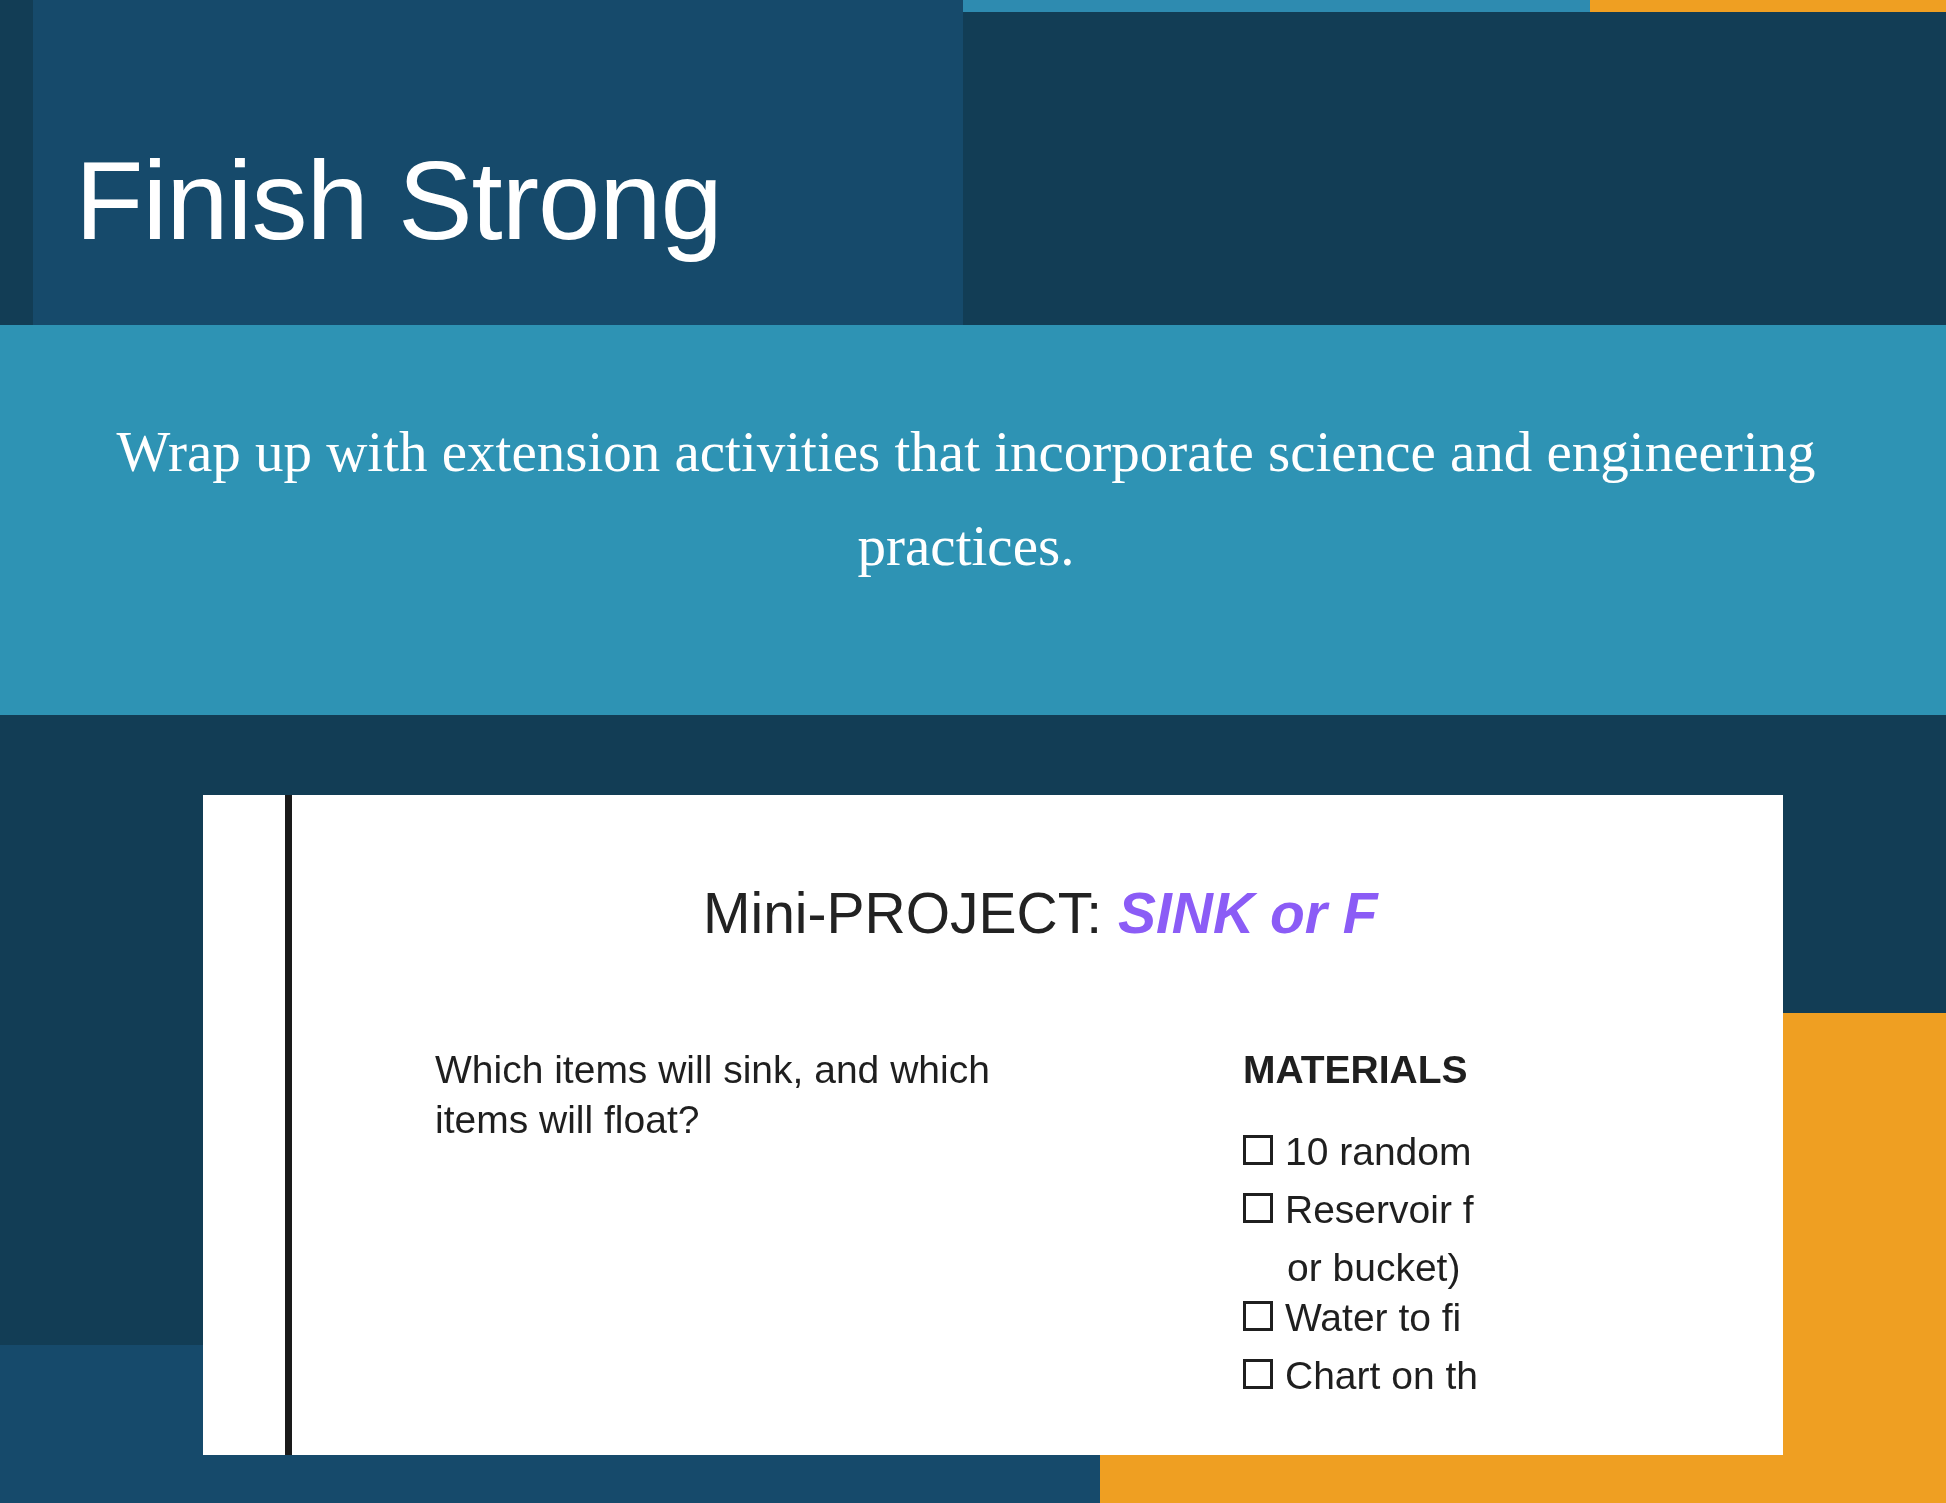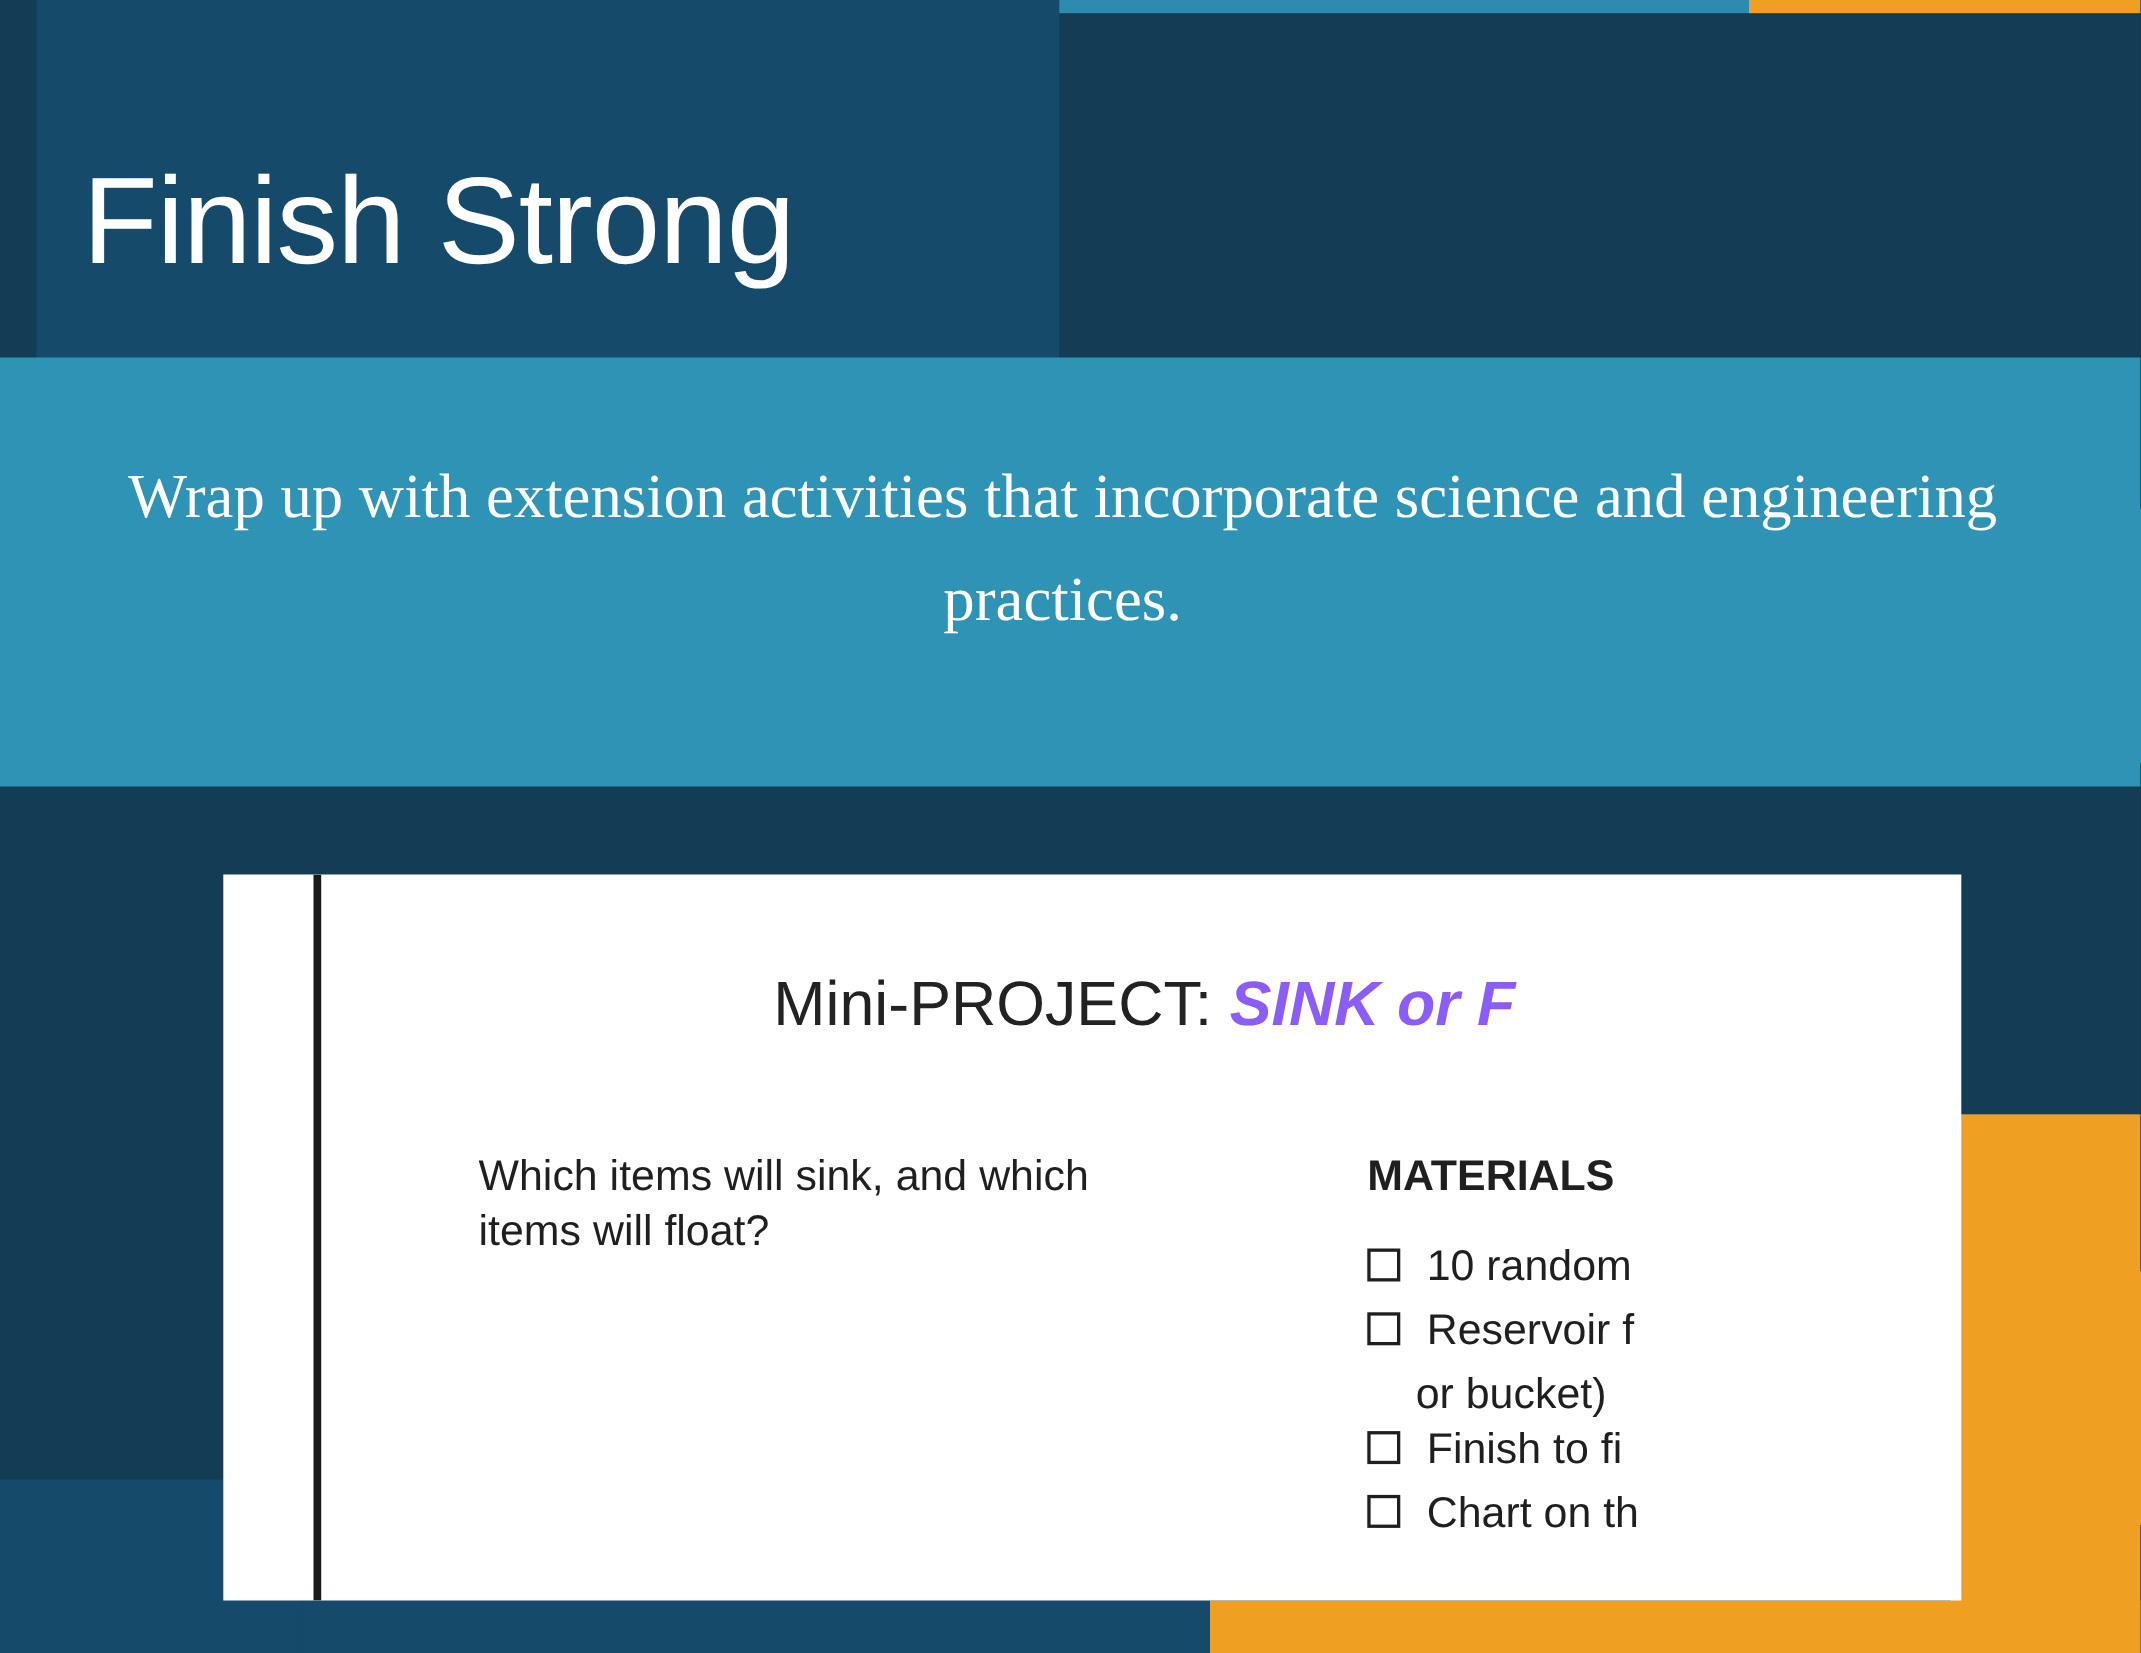--- a/index.html
+++ b/index.html
@@ -145,21 +145,21 @@
     left: 1040px; top: 250px;
     width: 540px;
     font-size: 39px;
     line-height: 1.28;
     color: #1f1f1f;
   }
   .ws-materials-title { font-weight: bold; margin-bottom: 32px; }
   .ws-mat-item {
     display: flex;
     align-items: flex-start;
-    gap: 24px;
+    gap: 12px;
     margin-bottom: 8px;
     white-space: nowrap;
   }
   .ws-checkbox {
     display: inline-block;
     width: 24px; height: 24px;
     border: 3px solid #1f1f1f;
     margin-top: 8px;
     flex: 0 0 auto;
   }
@@ -203,20 +203,20 @@
       <span class="ws-checkbox"></span>
       <span>10 random</span>
     </div>
     <div class="ws-mat-item">
       <span class="ws-checkbox"></span>
       <span>Reservoir f</span>
     </div>
     <div class="ws-mat-cont">or bucket)</div>
     <div class="ws-mat-item">
       <span class="ws-checkbox"></span>
-      <span>Finish to fi</span>
+      <span>Water to fi</span>
     </div>
     <div class="ws-mat-item">
       <span class="ws-checkbox"></span>
       <span>Chart on th</span>
     </div>
   </div>
 </div>
 
 </body></html>

